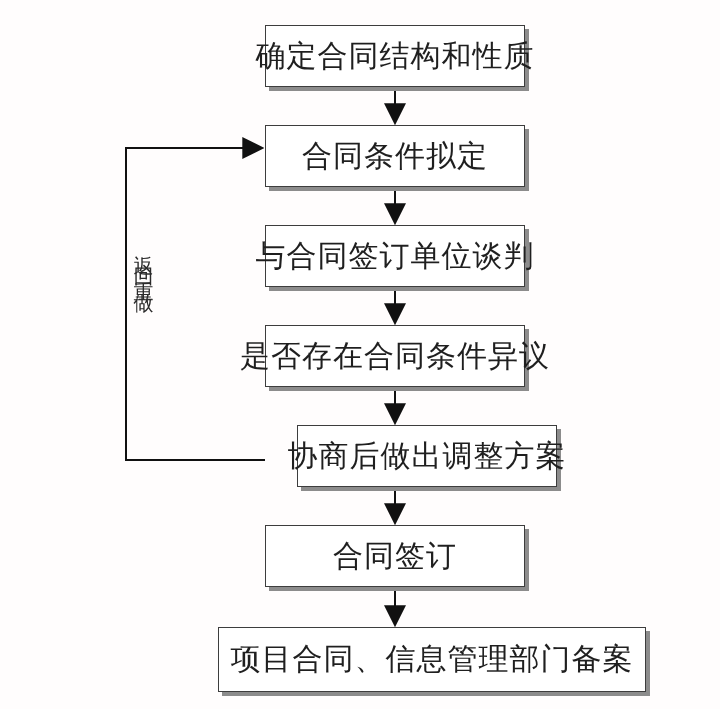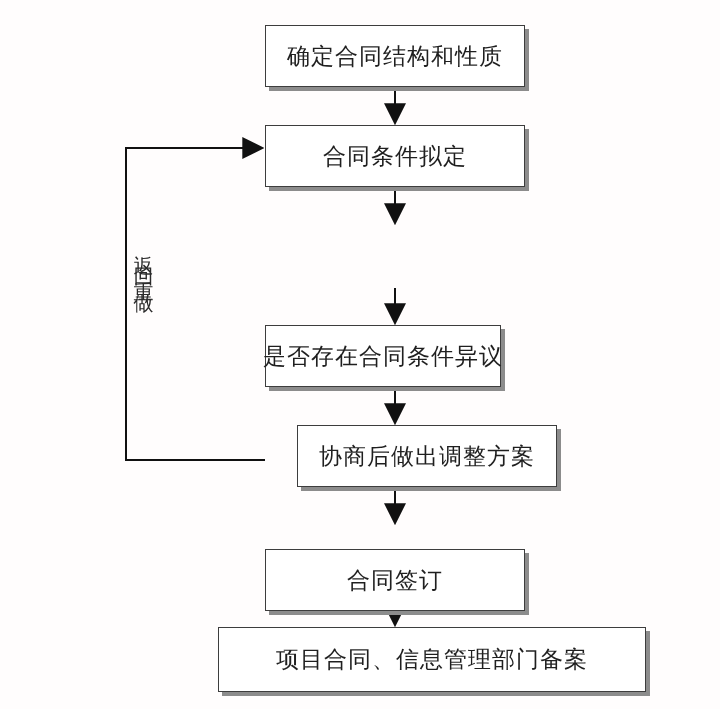--- a/index.html
+++ b/index.html
@@ -25,31 +25,31 @@
   }
   .node {
     position: absolute;
     box-sizing: border-box;
     background: #ffffff;
     border: 1.5px solid #3d3d3d;
     box-shadow: 4px 4px 0 0 #8c8c8c;
     display: flex;
     align-items: center;
     justify-content: center;
-    font-size: 23px;
+    font-size: 30px;
     letter-spacing: 1px;
     color: #1f1f1f;
     white-space: nowrap;
   }
   .n1 { left: 265px; top:  25px; width: 260px; height: 62px; }
   .n2 { left: 265px; top: 125px; width: 260px; height: 62px; justify-content: center; }
   .n3 { left: 265px; top: 225px; width: 260px; height: 62px; }
-  .n4 { left: 265px; top: 325px; width: 236px; height: 62px; }
+  .n4 { left: 265px; top: 325px; width: 260px; height: 62px; }
   .n5 { left: 265px; top: 425px; width: 260px; height: 62px; margin-left: 32px; }
-  .n6 { left: 265px; top: 525px; width: 260px; height: 62px; margin-top: 24px; }
+  .n6 { left: 265px; top: 525px; width: 260px; height: 62px; }
   .n7 { left: 218px; top: 627px; width: 428px; height: 65px; }
   .loop-label {
     position: absolute;
     left: 131px;
     top: 239px;
     writing-mode: vertical-rl;
     text-orientation: upright;
     font-size: 20px;
     letter-spacing: 13px;
     color: #2b2b2b;
@@ -74,20 +74,23 @@
     <line x1="395" y1="588" x2="395" y2="624" stroke="#111111" stroke-width="2" marker-end="url(#ah)"></line>
     <polyline points="265,460 126,460 126,148 261,148" fill="none" stroke="#111111" stroke-width="2" marker-end="url(#ah)"></polyline>
   </svg>
 
   <div class="node n1">
     <span>确定合同结构和性质</span>
   </div>
   <div class="node n2">
     <span>合同条件拟定</span>
   </div>
+  <div class="node n3">
+    <span>与合同签订单位谈判</span>
+  </div>
   <div class="node n4">
     <span>是否存在合同条件异议</span>
   </div>
   <div class="node n5">
     <span>协商后做出调整方案</span>
   </div>
   <div class="node n6">
     <span>合同签订</span>
   </div>
   <div class="node n7">

